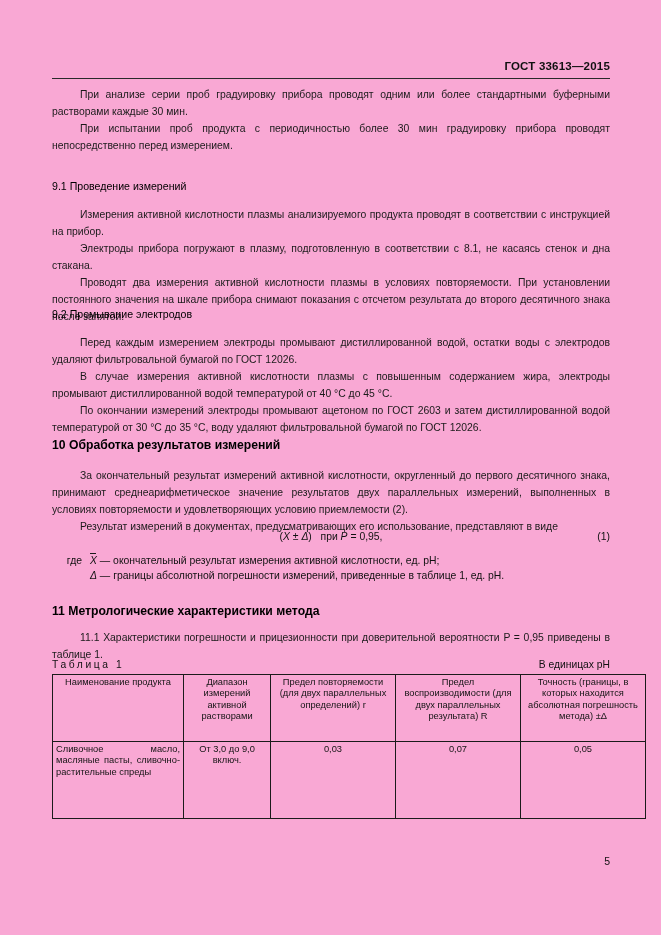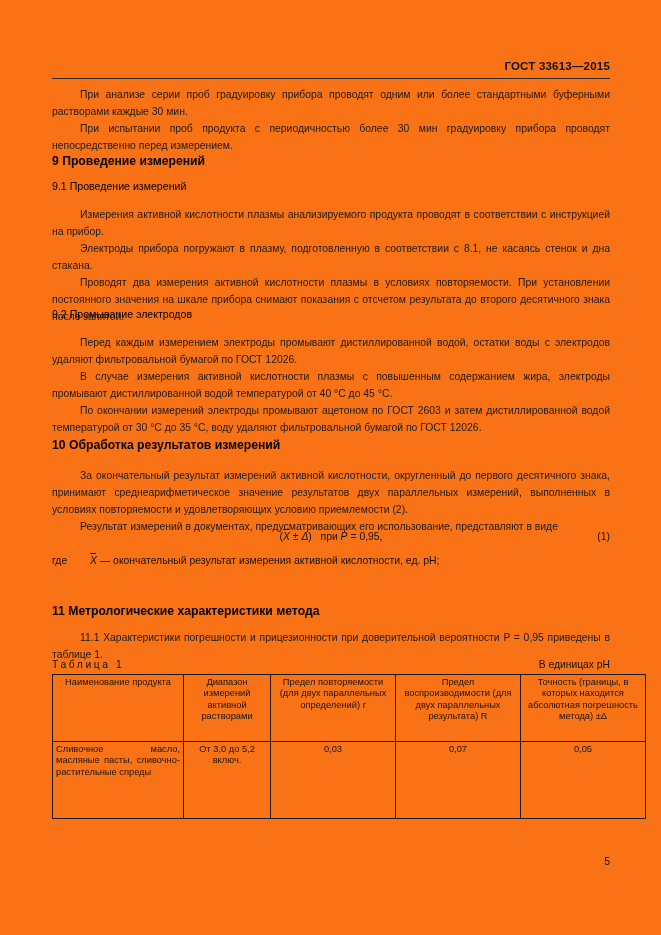--- a/index.html
+++ b/index.html
@@ -13,21 +13,21 @@
     font-family: "Liberation Sans", sans-serif;
     color: #111111;
     position: relative;
     overflow: hidden;
   }
   .page {
     position: absolute;
     left: 0; top: 0;
     width: 661px;
     height: 935px;
-    background: #f97316;
+    background: #f9a8d4;
   }
 
   
   .header {
     position: absolute;
     left: 52px;
     top: 60px;
     width: 558px;
     text-align: right;
     font-size: 11.5px;
@@ -113,20 +113,21 @@
     position: absolute;
     left: 52px;
     width: 558px;
     font-size: 10.4px;
     line-height: 14.5px;
   }
   .where-label {
     position: absolute;
     left: 0; top: 0;
     width: 30px;
+    text-align: right;
   }
   .where-defs {
     position: absolute;
     left: 38px; top: 0;
     width: 520px;
   }
   .where-defs div { white-space: nowrap; }
 
   
   .tbl-caption {
@@ -199,23 +200,20 @@
 <div class="page">
 
   <div class="header">ГОСТ 33613—2015</div>
   <div class="header-rule"></div>
 
   <div class="body-block" style="top:86px;">
     <p class="para">При анализе серии проб градуировку прибора проводят одним или более стандартными буферными растворами каждые 30 мин.</p>
     <p class="para">При испытании проб продукта с периодичностью более 30 мин градуировку прибора проводят непосредственно перед измерением.</p>
   </div>
 
-  <div class="body-block" style="top:153px;">
-    <h2 class="h-sec">9 Проведение измерений</h2>
-  </div>
   <div class="body-block" style="top:179px;">
     <h3 class="h-sub">9.1 Проведение измерений</h3>
   </div>
   <div class="body-block" style="top:206px;">
     <p class="para">Измерения активной кислотности плазмы анализируемого продукта проводят в соответствии с инструкцией на прибор.</p>
     <p class="para">Электроды прибора погружают в плазму, подготовленную в соответствии с 8.1, не касаясь стенок и дна стакана.</p>
     <p class="para">Проводят два измерения активной кислотности плазмы в условиях повторяемости. При установлении постоянного значения на шкале прибора снимают показания с отсчетом результата до второго десятичного знака после запятой.</p>
   </div>
 
   <div class="body-block" style="top:307px;">
@@ -237,20 +235,21 @@
 
   <div class="formula-row" style="top:530px; height:16px;">
     <div class="formula-center"><span>(</span><span class="overbar">X</span><span> ± </span><span class="ital">Δ</span><span>)</span>&nbsp;&nbsp;&nbsp;<span>при</span>&nbsp;<span class="ital">P</span>&nbsp;<span>= 0,95,</span></div>
     <div class="formula-num">(1)</div>
   </div>
 
   <div class="where-row" style="top:554px;">
     <div class="where-label">где</div>
     <div class="where-defs">
       <div><span class="overbar">X</span><span> — окончательный результат измерения активной кислотности, ед. рН;</span></div>
+      <div><span class="ital">Δ</span><span> — границы абсолютной погрешности измерений, приведенные в таблице 1, ед. рН.</span></div>
     </div>
   </div>
 
   <div class="body-block" style="top:603px;">
     <h2 class="h-sec">11 Метрологические характеристики метода</h2>
   </div>
   <div class="body-block" style="top:629px;">
     <p class="para">11.1 Характеристики погрешности и прицезионности при доверительной вероятности P = 0,95 приведены в таблице 1.</p>
   </div>
 
@@ -265,21 +264,21 @@
         <th class="c1">Наименование продукта</th>
         <th class="c2">Диапазон измерений активной растворами</th>
         <th class="c3">Предел повторяемости (для двух параллельных определений) r</th>
         <th class="c4">Предел воспроизводимости (для двух параллельных результата) R</th>
         <th class="c5">Точность (границы, в которых находится абсолютная погрешность метода) ±Δ</th>
       </tr>
     </thead>
     <tbody>
       <tr>
         <td class="cell-name">Сливочное масло, масляные пасты, сливочно-растительные спреды</td>
-        <td class="cell-range">От 3,0 до 5,2 включ.</td>
+        <td class="cell-range">От 3,0 до 9,0 включ.</td>
         <td class="cell-val">0,03</td>
         <td class="cell-val">0,07</td>
         <td class="cell-val">0,05</td>
       </tr>
     </tbody>
   </table>
 
   <div class="pagenum">5</div>
 
 </div>

